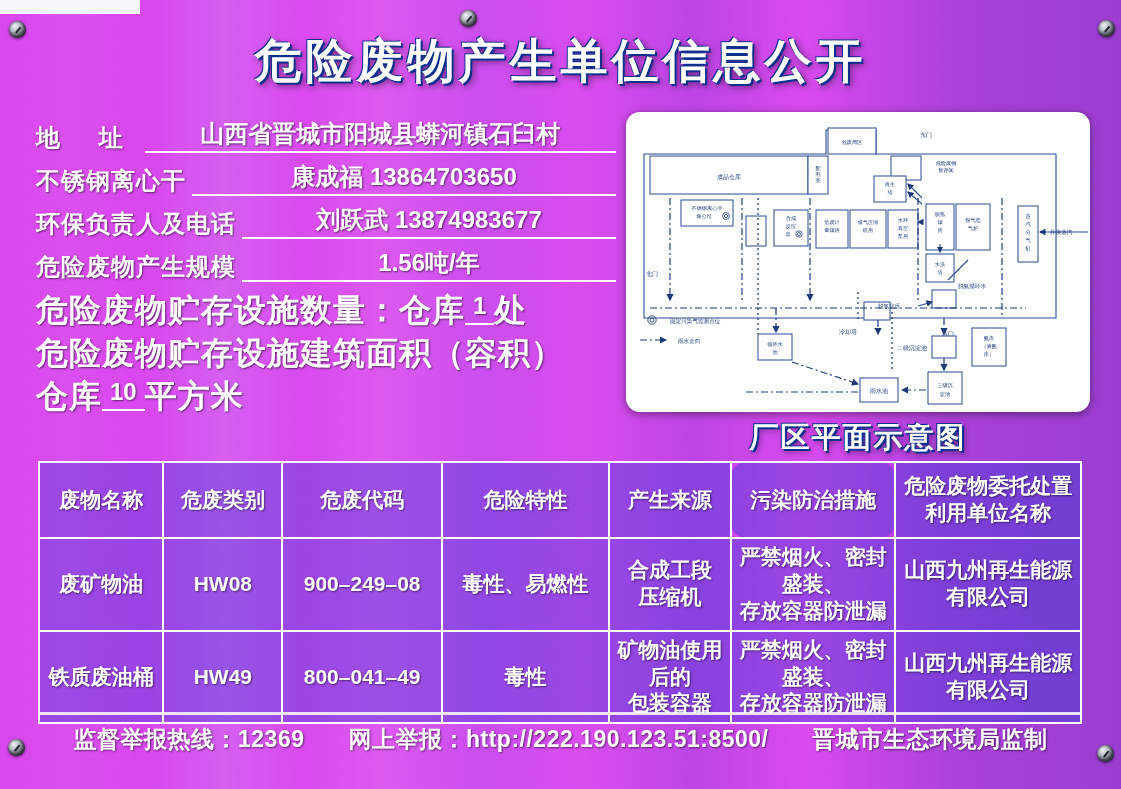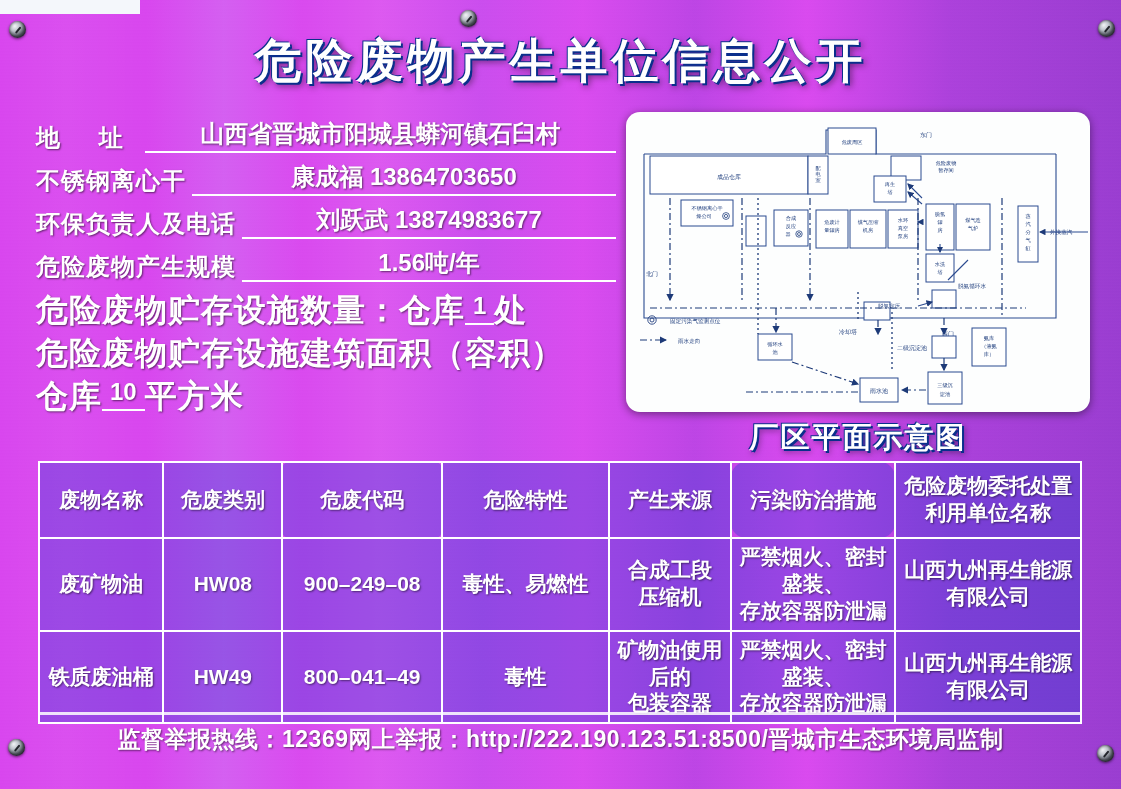--- a/index.html
+++ b/index.html
@@ -80,21 +80,21 @@
     font-weight:bold;font-size:21px;line-height:1.28;padding:5px 3px;
     text-shadow:1px 1px 2px rgba(0,0,0,.5);background:rgba(12,60,205,.30);}
   #tbl tr{height:84px;}
   #tbl tr.hdr{height:76px;}
   .c0{width:124px;} .c1{width:115px;} .c2{width:160px;border-radius:7px;} .c3{width:168px;}
   .c4{width:122px;} .c5{width:165px;border-radius:15px;} .c6{width:190px;}
 
   
   #footline{position:absolute;left:40px;top:712px;width:1040px;height:3px;background:rgba(255,255,255,.85);}
   #footer{position:absolute;left:0;right:0;top:724px;display:flex;justify-content:center;
-    align-items:center;color:#fff;font-size:23px;font-weight:bold;
+    align-items:center;gap:44px;color:#fff;font-size:23px;font-weight:bold;
     text-shadow:1px 1px 2px rgba(0,0,0,.55);letter-spacing:.5px;}
 </style>
 </head>
 <body>
 
 <div id="board">
   <div id="sheen"></div>
   <div id="grain"></div>
   <div id="topstrip"></div>
 

